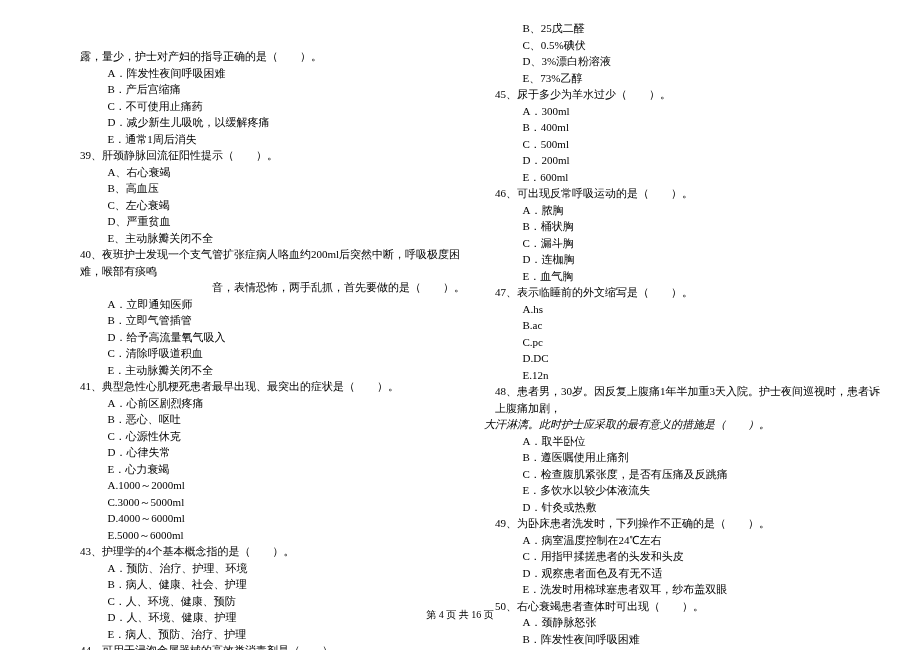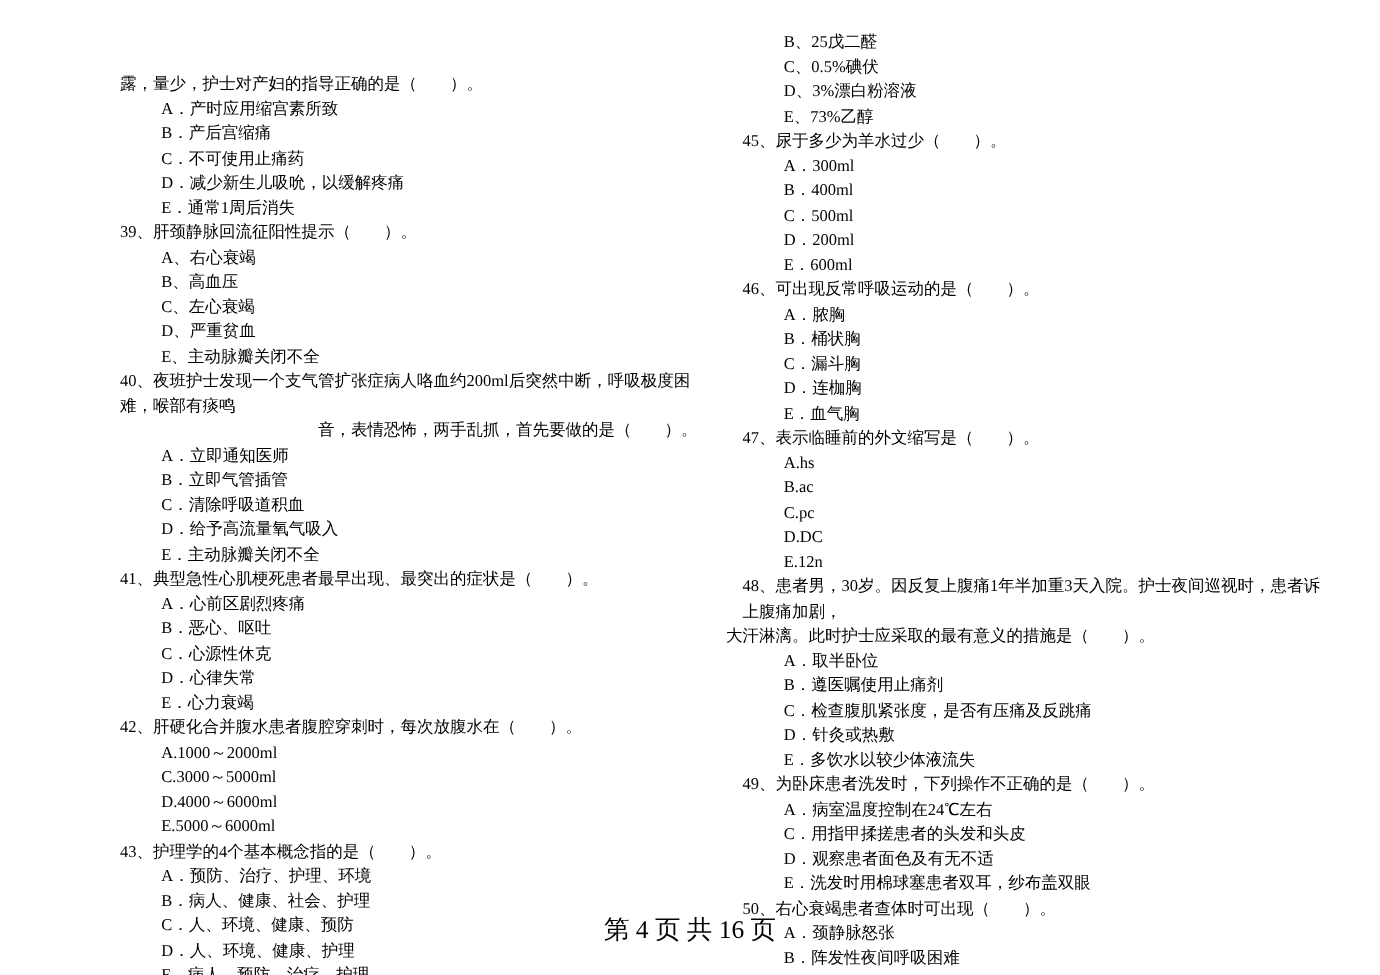--- a/index.html
+++ b/index.html
@@ -27,59 +27,58 @@
   .col-right { padding-left: 10px; }
   .stem {
     margin: 0;
   }
   .opt {
     margin: 0;
     padding-left: 2.5em;
   }
   .footer {
     text-align: center;
-    font-size: 17px;
+    font-size: 10px;
     padding-top: 18px;
   }
 </style>
 </head>
 <body>
 
 <div class="page">
   <div class="col col-left">
     <p class="stem">露，量少，护士对产妇的指导正确的是（　　）。</p>
-    <p class="opt">A．产时应用缩宫素所致</p>
+    <p class="opt">A．阵发性夜间呼吸困难</p>
     <p class="opt">B．产后宫缩痛</p>
     <p class="opt">C．不可使用止痛药</p>
     <p class="opt">D．减少新生儿吸吮，以缓解疼痛</p>
     <p class="opt">E．通常1周后消失</p>
 
     <p class="stem">39、肝颈静脉回流征阳性提示（　　）。</p>
     <p class="opt">A、右心衰竭</p>
     <p class="opt">B、高血压</p>
     <p class="opt">C、左心衰竭</p>
     <p class="opt">D、严重贫血</p>
     <p class="opt">E、主动脉瓣关闭不全</p>
 
     <p class="stem">40、夜班护士发现一个支气管扩张症病人咯血约200ml后突然中断，呼吸极度困难，喉部有痰鸣</p>
     <p class="stem" style="margin-left:-1em;text-align:right;">音，表情恐怖，两手乱抓，首先要做的是（　　）。</p>
     <p class="opt">A．立即通知医师</p>
     <p class="opt">B．立即气管插管</p>
+    <p class="opt">D．给予高流量氧气吸入</p>
     <p class="opt">C．清除呼吸道积血</p>
-    <p class="opt">D．给予高流量氧气吸入</p>
     <p class="opt">E．主动脉瓣关闭不全</p>
 
     <p class="stem">41、典型急性心肌梗死患者最早出现、最突出的症状是（　　）。</p>
     <p class="opt">A．心前区剧烈疼痛</p>
     <p class="opt">B．恶心、呕吐</p>
     <p class="opt">C．心源性休克</p>
     <p class="opt">D．心律失常</p>
     <p class="opt">E．心力衰竭</p>
 
-    <p class="stem">42、肝硬化合并腹水患者腹腔穿刺时，每次放腹水在（　　）。</p>
     <p class="opt">A.1000～2000ml</p>
     <p class="opt">C.3000～5000ml</p>
     <p class="opt">D.4000～6000ml</p>
     <p class="opt">E.5000～6000ml</p>
 
     <p class="stem">43、护理学的4个基本概念指的是（　　）。</p>
     <p class="opt">A．预防、治疗、护理、环境</p>
     <p class="opt">B．病人、健康、社会、护理</p>
     <p class="opt">C．人、环境、健康、预防</p>
     <p class="opt">D．人、环境、健康、护理</p>
@@ -110,26 +109,26 @@
     <p class="opt">E．血气胸</p>
 
     <p class="stem">47、表示临睡前的外文缩写是（　　）。</p>
     <p class="opt">A.hs</p>
     <p class="opt">B.ac</p>
     <p class="opt">C.pc</p>
     <p class="opt">D.DC</p>
     <p class="opt">E.12n</p>
 
     <p class="stem">48、患者男，30岁。因反复上腹痛1年半加重3天入院。护士夜间巡视时，患者诉上腹痛加剧，</p>
-    <p class="stem" style="margin-left:-1em;">大汗淋漓。此时护士应采取的最有意义的措施是（　　）。</p>
+    <p class="stem" style="margin-left:-1em;font-style:italic;">大汗淋漓。此时护士应采取的最有意义的措施是（　　）。</p>
     <p class="opt">A．取半卧位</p>
     <p class="opt">B．遵医嘱使用止痛剂</p>
     <p class="opt">C．检查腹肌紧张度，是否有压痛及反跳痛</p>
+    <p class="opt">E．多饮水以较少体液流失</p>
     <p class="opt">D．针灸或热敷</p>
-    <p class="opt">E．多饮水以较少体液流失</p>
 
     <p class="stem">49、为卧床患者洗发时，下列操作不正确的是（　　）。</p>
     <p class="opt">A．病室温度控制在24℃左右</p>
     <p class="opt">C．用指甲揉搓患者的头发和头皮</p>
     <p class="opt">D．观察患者面色及有无不适</p>
     <p class="opt">E．洗发时用棉球塞患者双耳，纱布盖双眼</p>
 
     <p class="stem">50、右心衰竭患者查体时可出现（　　）。</p>
     <p class="opt">A．颈静脉怒张</p>
     <p class="opt">B．阵发性夜间呼吸困难</p>

